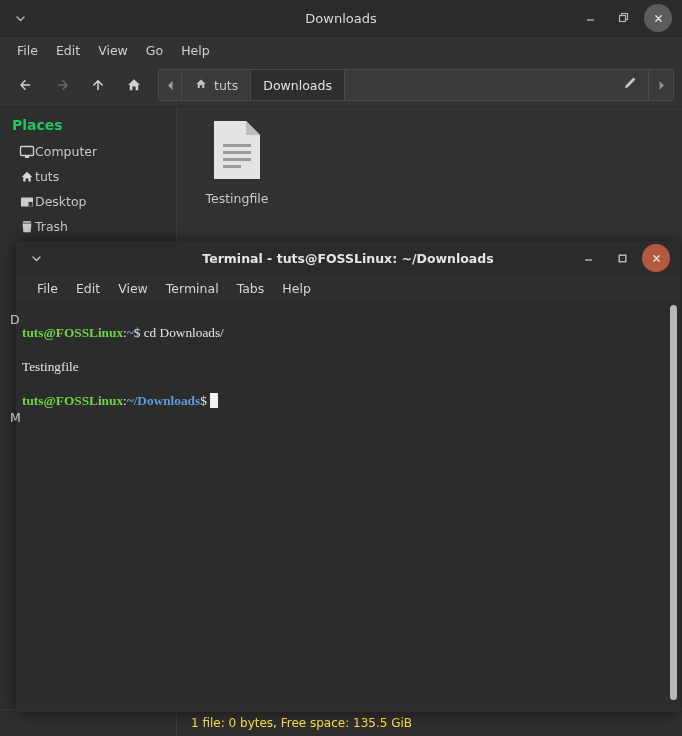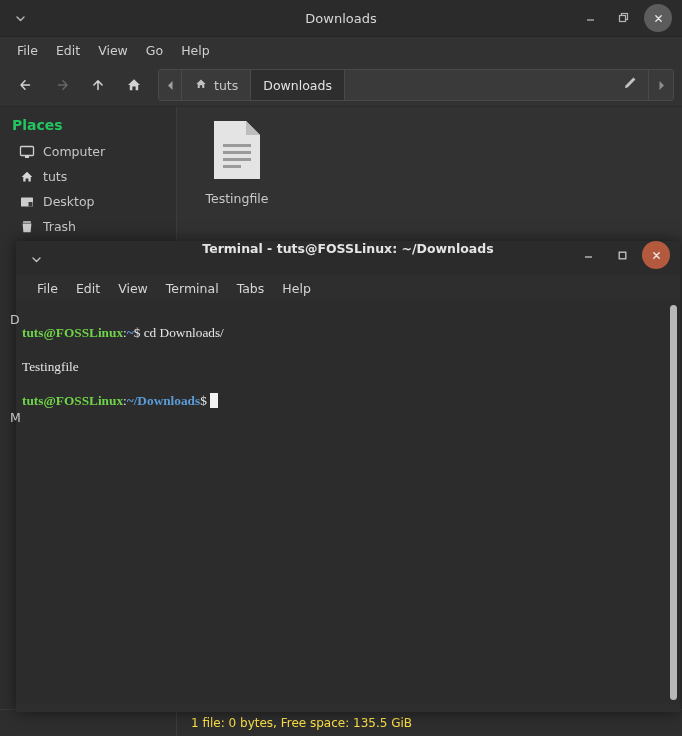--- a/index.html
+++ b/index.html
@@ -176,21 +176,21 @@
   }
   .places-header {
     font-size: 14px;
     font-weight: bold;
     color: #22c55e;
     padding: 2px 0 6px 12px;
   }
   .place-row {
     display: flex;
     align-items: center;
-    gap: 8px;
+    gap: 0;
     height: 25px;
     padding-left: 18px;
     font-size: 12.5px;
     color: #c6c6c6;
   }
   .place-icon {
     width: 17px;
     height: 17px;
     display: flex;
     align-items: center;
@@ -246,21 +246,21 @@
     height: 471px;
     background: #2e2e2e;
     display: flex;
     flex-direction: column;
     box-shadow: 0 0 14px rgba(0,0,0,0.55);
   }
   .term-titlebar {
     height: 34px;
     background: #2b2b2b;
     display: flex;
-    align-items: flex-start;
+    align-items: center;
     position: relative;
     flex: 0 0 auto;
   }
   .term-title {
     position: absolute;
     left: 0; right: 0;
     text-align: center;
     font-size: 12.5px;
     font-weight: bold;
     color: #e4e4e4;

